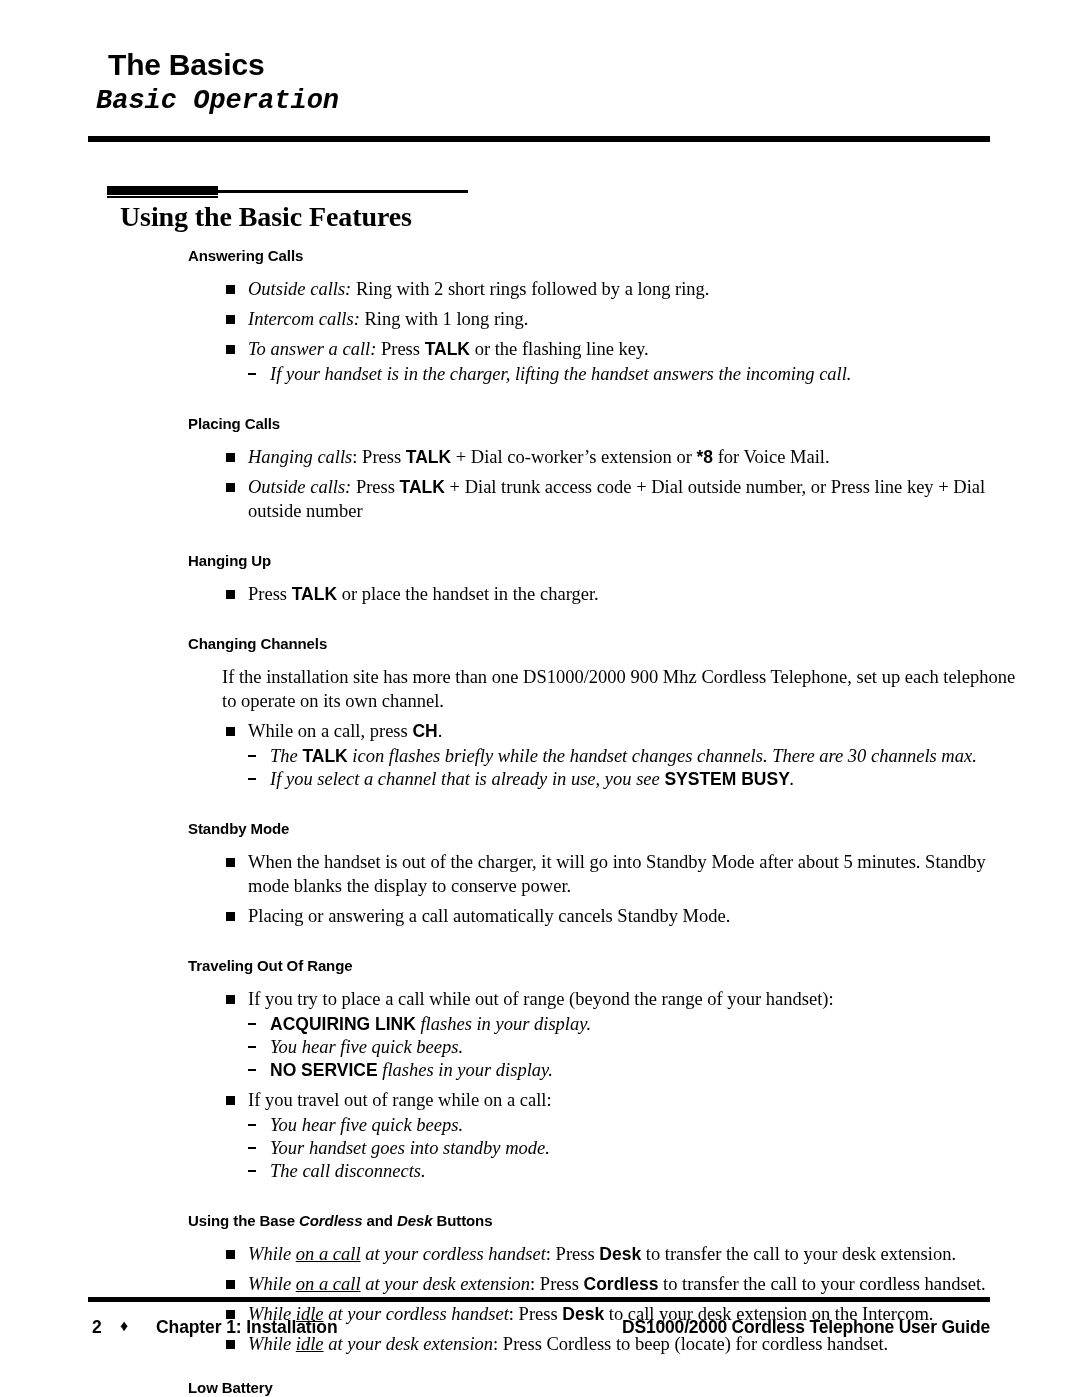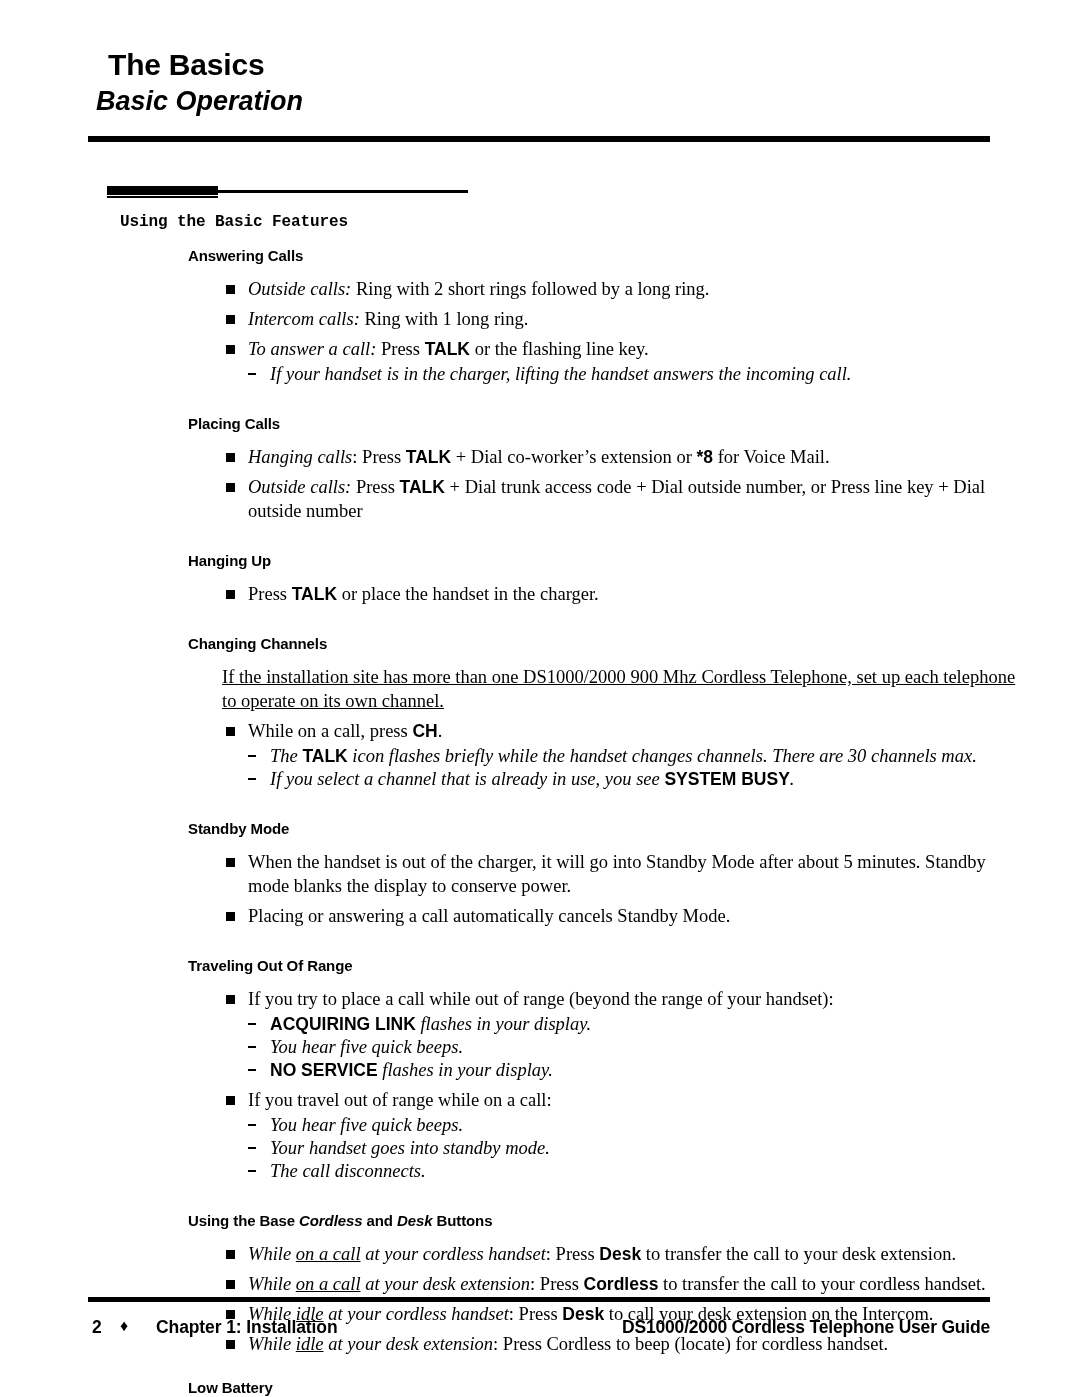--- a/index.html
+++ b/index.html
@@ -32,21 +32,21 @@
   }
   .runhead-title {
     font-family: "Liberation Sans", "DejaVu Sans", sans-serif;
     font-weight: bold;
     font-size: 30px;
     letter-spacing: -0.2px;
     line-height: 34px;
     margin-left: 20px;
   }
   .runhead-sub {
-    font-family: Liberation Sans, sans-serif;
+    font-family: Liberation Mono, monospace;
     font-weight: bold;
     font-style: italic;
     font-size: 27px;
     line-height: 32px;
     margin-left: 8px;
     margin-top: 3px;
   }
   .runhead-rule {
     position: absolute;
     left: 88px;
@@ -82,25 +82,24 @@
     position: absolute;
     left: 111px; top: 4px;
     width: 250px;
     height: 3px;
     background: #000;
   }
   .sec-title {
     position: absolute;
     left: 120px;
     top: 201px;
-    font-family: Liberation Mono, monospace;
-    font-weight: bold;
-    font-size: 16px;
+    font-family: Liberation Serif, serif;
+    font-weight: bold;
+    font-size: 28px;
     letter-spacing: -0.1px;
-    margin-top: 12px;
   }
 
   
   .content {
     position: absolute;
     left: 188px;
     top: 244px;
     width: 802px;
   }
 
@@ -116,21 +115,20 @@
   .sec-block { margin-bottom: 0; }
   .gap-after-head { height: 9px; }
 
   p.para {
     margin: 0;
     padding: 0;
     font-size: 18.5px;
     line-height: 24px;
     margin-left: 34px;
     width: 802px;
-    text-decoration: underline;
   }
 
   ul.blist {
     list-style: none;
     margin: 0;
     padding: 0;
   }
   ul.blist > li {
     position: relative;
     padding-left: 60px;

